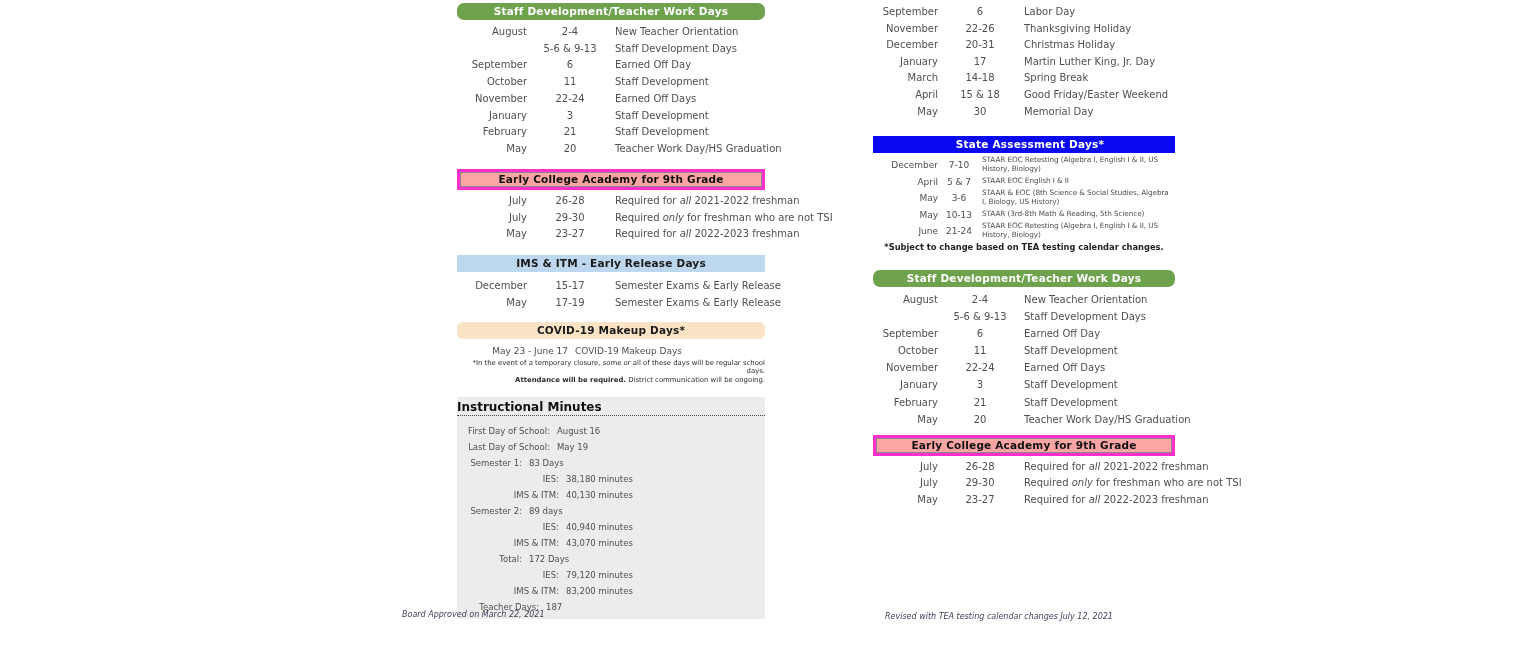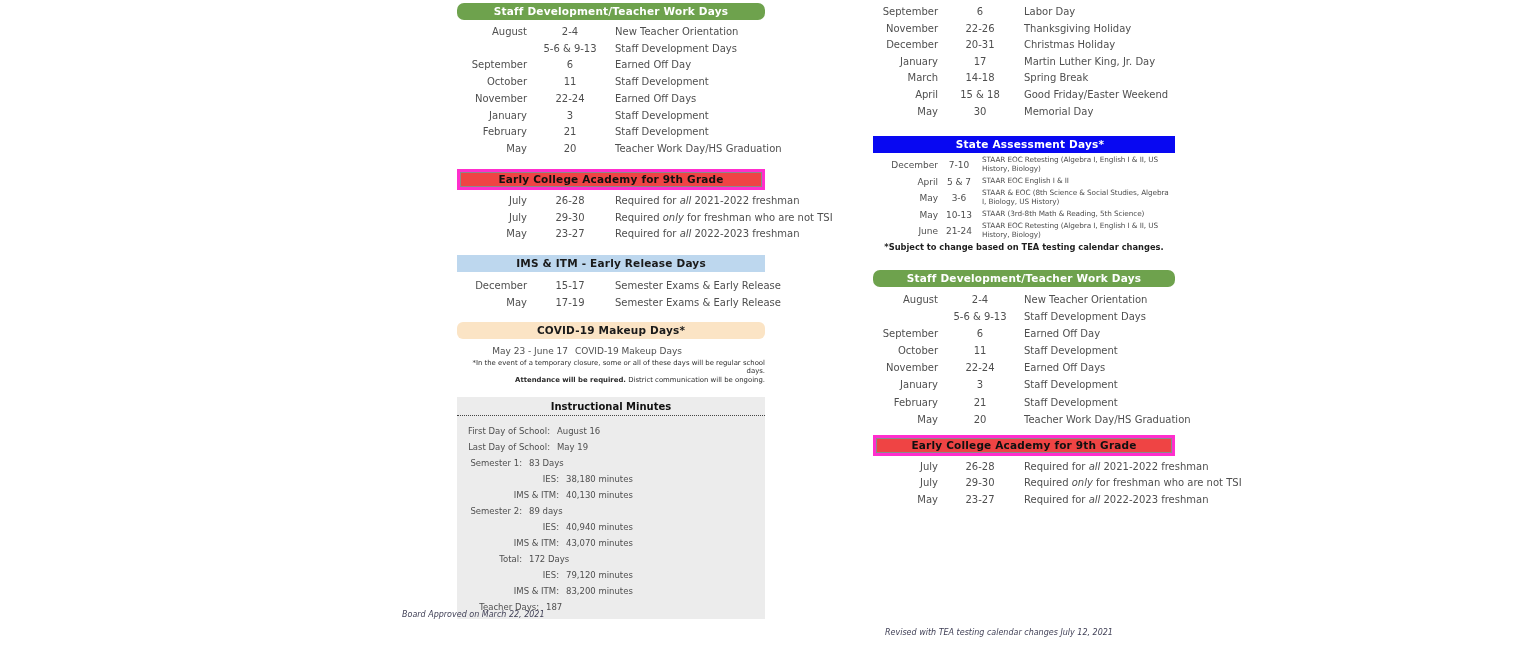--- a/index.html
+++ b/index.html
@@ -8,21 +8,21 @@
   .colL{position:absolute;left:457px;top:0;width:308px;}
   .colR{position:absolute;left:873px;top:0;width:302px;}
 
   .hdr{box-sizing:border-box;height:17px;line-height:17px;text-align:center;
        font-weight:bold;font-size:10.5px;letter-spacing:.2px;}
   .hdr-green{background:var(--green);color:#fff;border-radius:7px;}
   .hdr-yellow{background:var(--yellow);color:#141414;}
   .hdr-blue{background:var(--blue);color:#fff;padding-left:12px;}
   .hdr-lblue{background:var(--light_blue);color:#1a1a1a;}
   .hdr-peach{background:var(--peach);color:#1a1a1a;}
-  .hdr-eca{background:#ef4444;color:#101010;border:3px solid var(--pink);
+  .hdr-eca{background:#fca5a5;color:#101010;border:3px solid var(--pink);
            box-shadow:inset 0 0 0 1px #8a8a8a;height:21px;line-height:15px;}
 
   .cal-row{display:flex;line-height:16.7px;font-size:10px;gap:21px;}
   .c-month{flex:none;width:70px;text-align:right;white-space:nowrap;}
   .c-day{flex:none;width:44px;display:flex;justify-content:center;white-space:nowrap;}
   .c-desc{padding-left:2px;white-space:nowrap;}
   .colR .c-month{width:65px;}
   .colR .c-day{width:42px;}
   em{font-style:italic;}
 
@@ -32,21 +32,21 @@
   .rows-eca1{margin-top:3px;} .rows-eca1 .cal-row{line-height:16.9px;}
   .mt-ims{margin-top:12px;}
   .rows-ims{margin-top:6px;} .rows-ims .cal-row{line-height:16.3px;}
   .mt-covid{margin-top:11px;border-radius:6px;}
   .covid-row{margin-top:5px;display:flex;line-height:14px;font-size:9px;}
   .covid-date{flex:none;width:111px;text-align:right;white-space:nowrap;}
   .covid-desc{padding-left:7px;white-space:nowrap;}
   .fn{margin-top:1px;font-size:6.9px;line-height:8.3px;text-align:right;color:#2b2b2b;}
 
   .graybox{margin-top:13px;background:var(--gray_box);padding:2px 0 4px;}
-  .im-title{font-size:10px;font-weight:bold;text-align:center;color:#111;
+  .im-title{font-size:12px;font-weight:bold;text-align:left;color:#111;
             line-height:16px;border-bottom:1px dotted #444;}
   .im-rows{padding-top:7px;}
   .im-row{display:flex;line-height:16px;font-size:8.5px;}
   .im-label{flex:none;text-align:right;white-space:nowrap;width:93px;}
   .im-value{padding-left:7px;white-space:nowrap;}
   .lvl1 .im-label{width:65px;}
   .lvl2 .im-label{width:102px;}
   .lvl3 .im-label{width:82px;}
 
   .mt-yellow{margin-top:23px;}
@@ -57,21 +57,21 @@
   .a-row .c-desc{font-size:7.3px;line-height:8.8px;white-space:normal;width:191px;letter-spacing:-0.1px;}
   .assess-note{margin-top:2px;font-size:8.3px;font-weight:bold;text-align:center;color:#1f1f1f;line-height:10px;}
   .mt-green2{margin-top:18px;}
   .rows-sd2{margin-top:4px;} .rows-sd2 .cal-row{line-height:17.1px;}
   .mt-eca2{margin-top:7px;}
   .rows-eca2{margin-top:3px;} .rows-eca2 .cal-row{line-height:16.6px;}
 
   .page-footer{position:absolute;font-size:8px;font-style:italic;
                color:var(--footer_text,#3f3f55);white-space:nowrap;}
   #footerL{left:402px;top:610px;}
-  #footerR{left:885px;top:628px;}
+  #footerR{left:885px;top:612px;}
 </style>
 </head>
 <body>
 
 <div id="page">
 
   <div class="colL">
 
     <div class="hdr hdr-green mt-green1">Staff Development/Teacher Work Days</div>
     <div class="rows-sd1">

